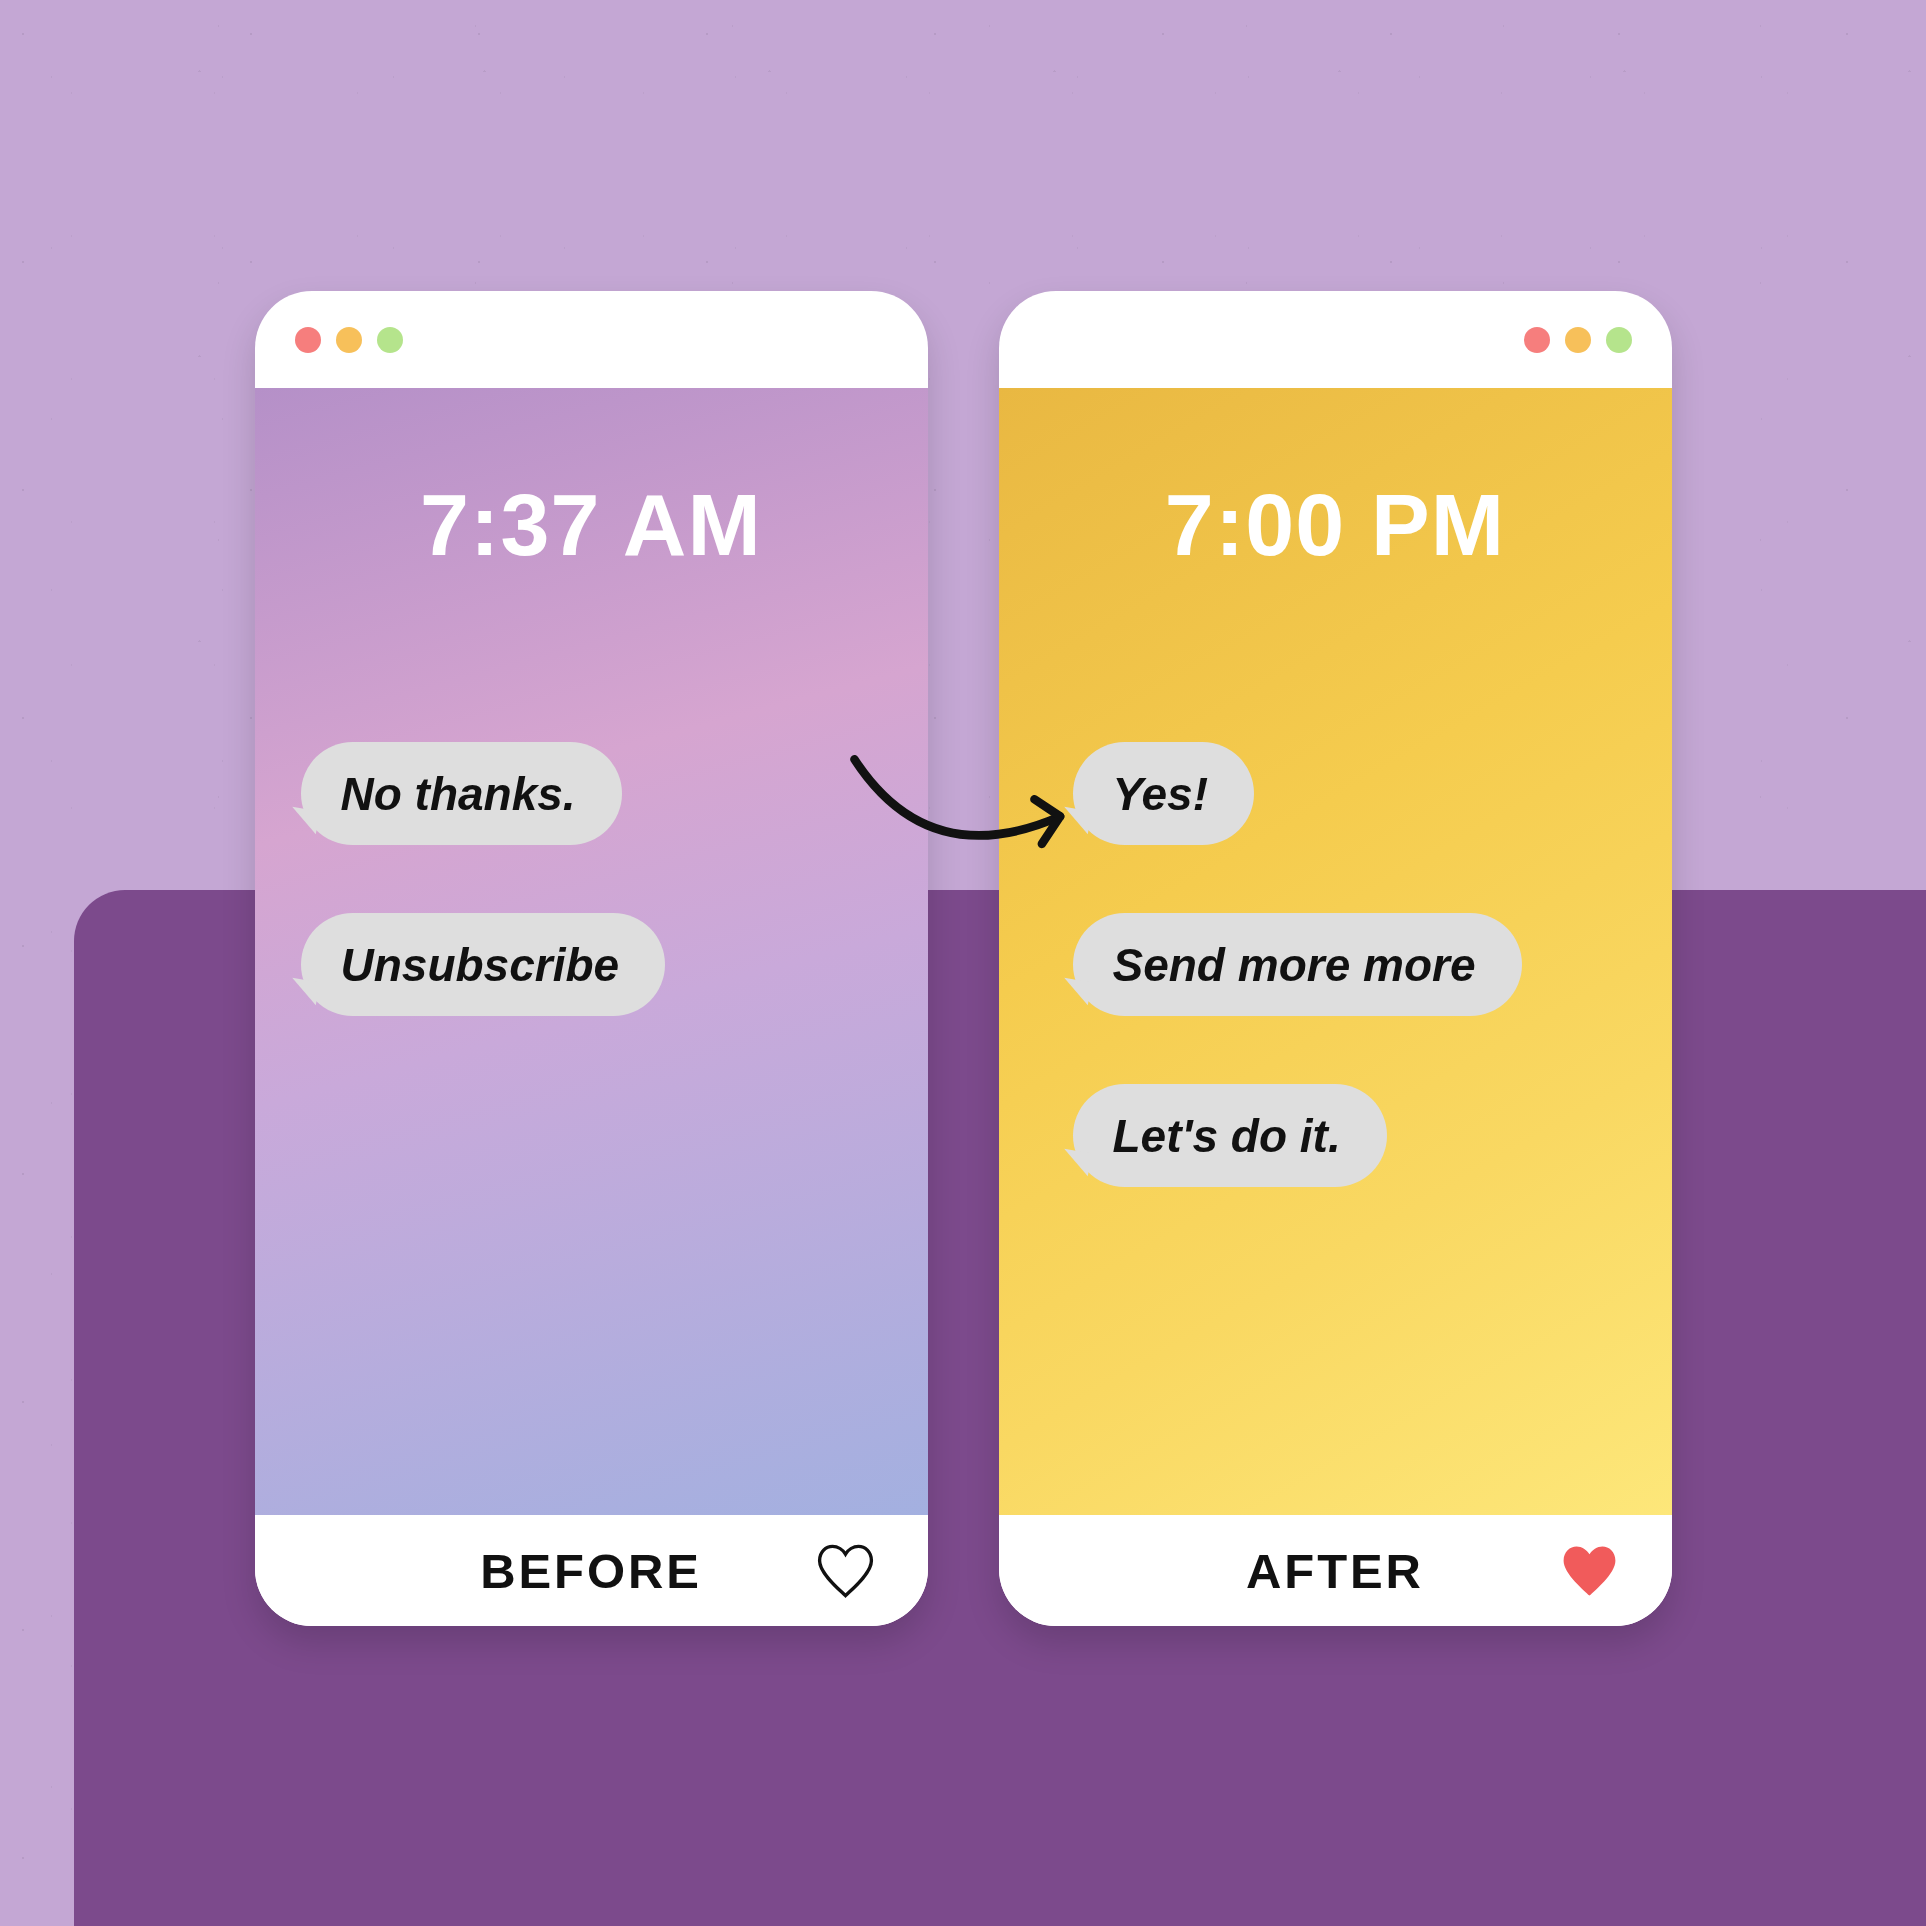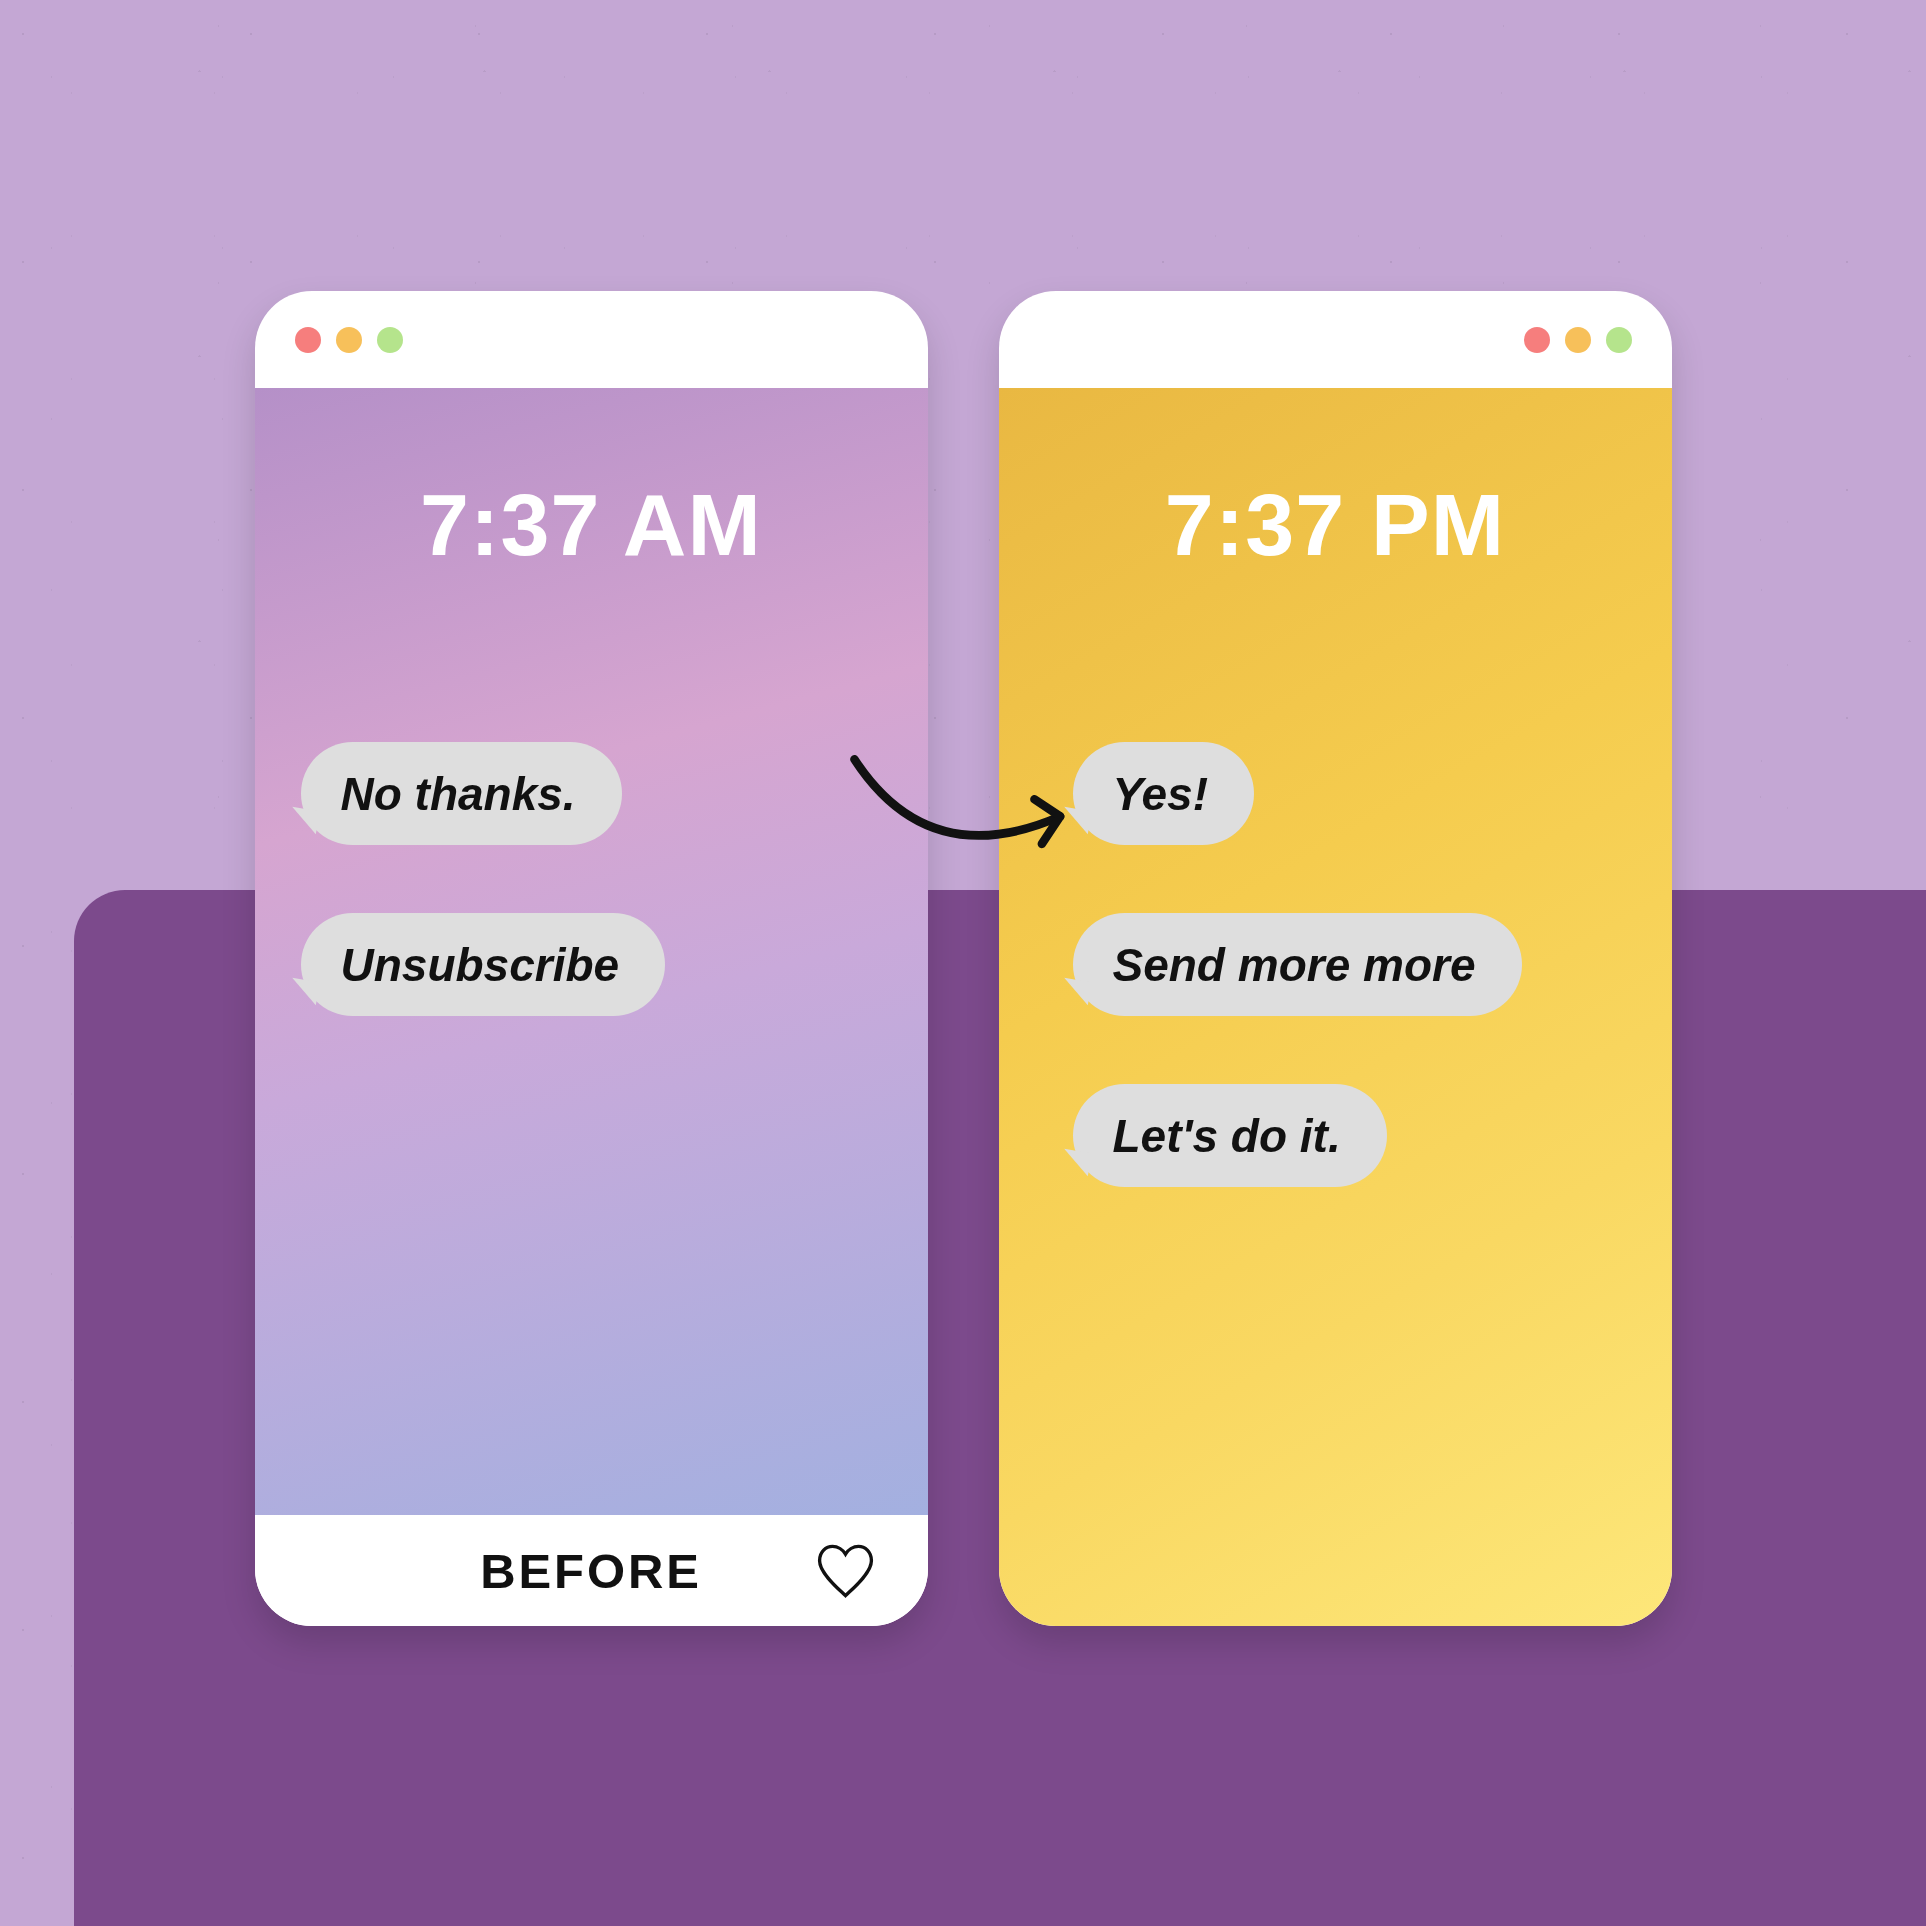--- a/index.html
+++ b/index.html
@@ -227,25 +227,33 @@
     </div>
   </div>
 
   <div class="phone">
     <div class="phone-top right-align">
       <div class="dot red"></div>
       <div class="dot yellow"></div>
       <div class="dot green"></div>
     </div>
     <div class="phone-body after-bg">
-      <div class="time">7:37 PM</div>
+      <div class="time">7:00 PM</div>
       <div class="msgs centerish">
         <div class="bubble">Yes!</div>
         <div class="bubble">Send more more</div>
         <div class="bubble">Let's do it.</div>
+      </div>
+    </div>
+    <div class="phone-footer">
+      <div class="footer-label">AFTER</div>
+      <div class="heart-icon">
+        <svg viewBox="0 0 24 22" width="100%" height="100%">
+          <path d="M12 20.5 C 10 18.5, 2 12, 2 7 C 2 3.5, 4.5 1.5, 7 1.5 C 9 1.5, 11 2.8, 12 4.5 C 13 2.8, 15 1.5, 17 1.5 C 19.5 1.5, 22 3.5, 22 7 C 22 12, 14 18.5, 12 20.5 Z" fill="#f15b5b" stroke="none"></path>
+        </svg>
       </div>
     </div>
   </div>
 
 </div>
 
 <div class="arrow-wrap">
   <svg viewBox="0 0 420 280" width="100%" height="100%">
     <path d="M 20 60 Q 150 260, 380 160" fill="none" stroke="#111111" stroke-width="15" stroke-linecap="round"></path>
     <path d="M 380 160 L 335 130 M 380 160 L 348 208" fill="none" stroke="#111111" stroke-width="15" stroke-linecap="round"></path>

